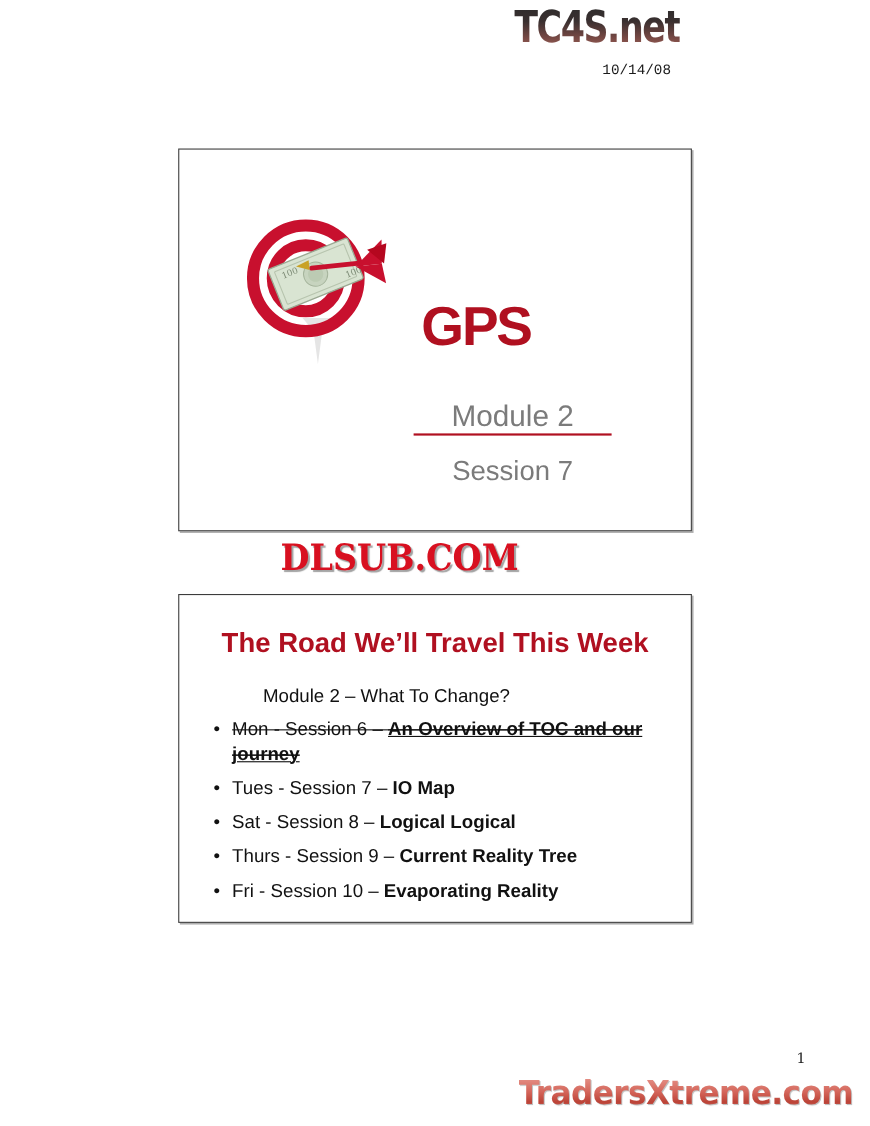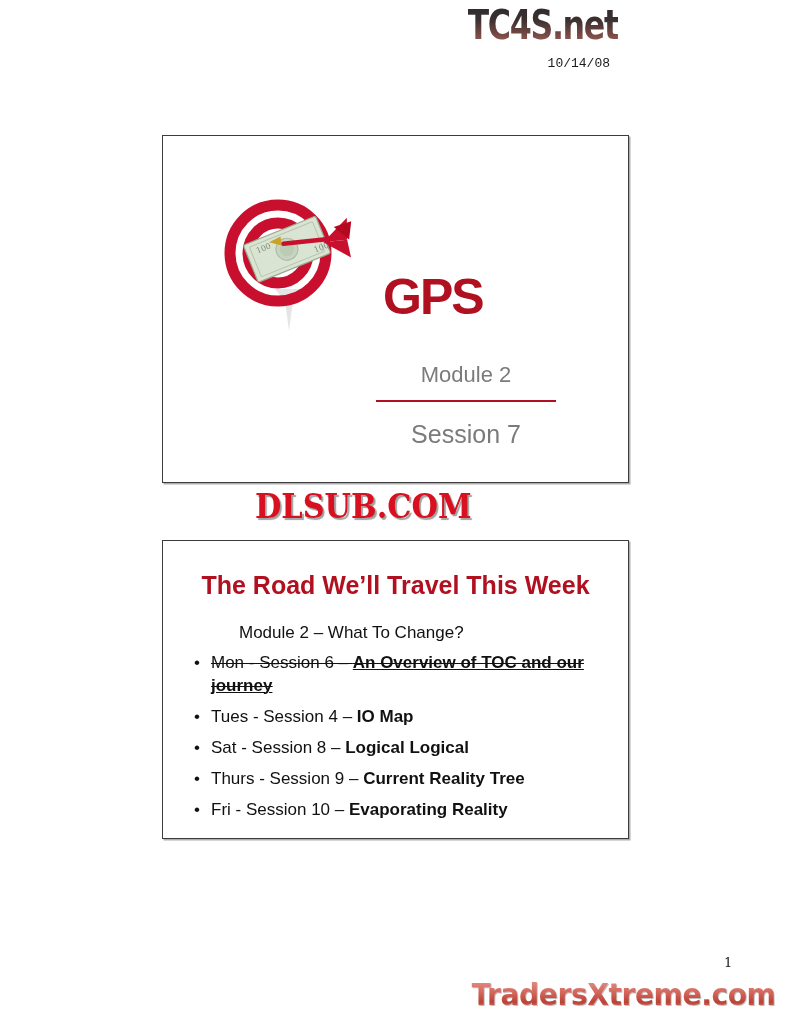--- a/index.html
+++ b/index.html
@@ -103,26 +103,26 @@
   }
   #gps-subtitle {
     position: absolute;
     left: 153px;
     top: 172px;
     width: 180px;
     text-align: center;
   }
   #module-line {
     font-family: "Liberation Sans", sans-serif;
-    font-size: 22px;
+    font-size: 27px;
     color: #7b7b7b;
     line-height: 1.12;
     border-bottom: 2.5px solid #B01020;
     display: block;
-    padding-bottom: 12px;
+    padding-bottom: 1px;
   }
   #session-line {
     font-family: "Liberation Sans", sans-serif;
     font-size: 25px;
     color: #7b7b7b;
     line-height: 1.18;
     display: block;
     padding-top: 18px;
   }
 
@@ -299,21 +299,21 @@
 </div>
 
 <div id="dlsub-watermark">DLSUB.COM</div>
 
 <div class="slide" id="slide-2">
   <div id="slide2-title">The Road We’ll Travel This Week</div>
   <div id="slide2-body">
     <div id="intro-line">Module 2 – What To Change?</div>
     <ul class="agenda" id="agenda-list">
         <li class="strike-item"><span class="bullet-dot">•</span><span>Mon - Session 6 – </span><span class="emph">An Overview of TOC and our journey</span></li>
-        <li><span class="bullet-dot">•</span><span>Tues - Session 4 – </span><span class="emph">IO Map</span></li>
+        <li><span class="bullet-dot">•</span><span>Tues - Session 7 – </span><span class="emph">IO Map</span></li>
         <li><span class="bullet-dot">•</span><span>Sat - Session 8 – </span><span class="emph">Logical Logical</span></li>
         <li><span class="bullet-dot">•</span><span>Thurs - Session 9 – </span><span class="emph">Current Reality Tree</span></li>
         <li><span class="bullet-dot">•</span><span>Fri - Session 10 – </span><span class="emph">Evaporating Reality</span></li>
       </ul>
   </div>
 </div>
 
 <div id="page-number">1</div>
 <div id="traders-footer-outline">TradersXtreme.com</div>
 <div id="traders-footer">TradersXtreme.com</div>

